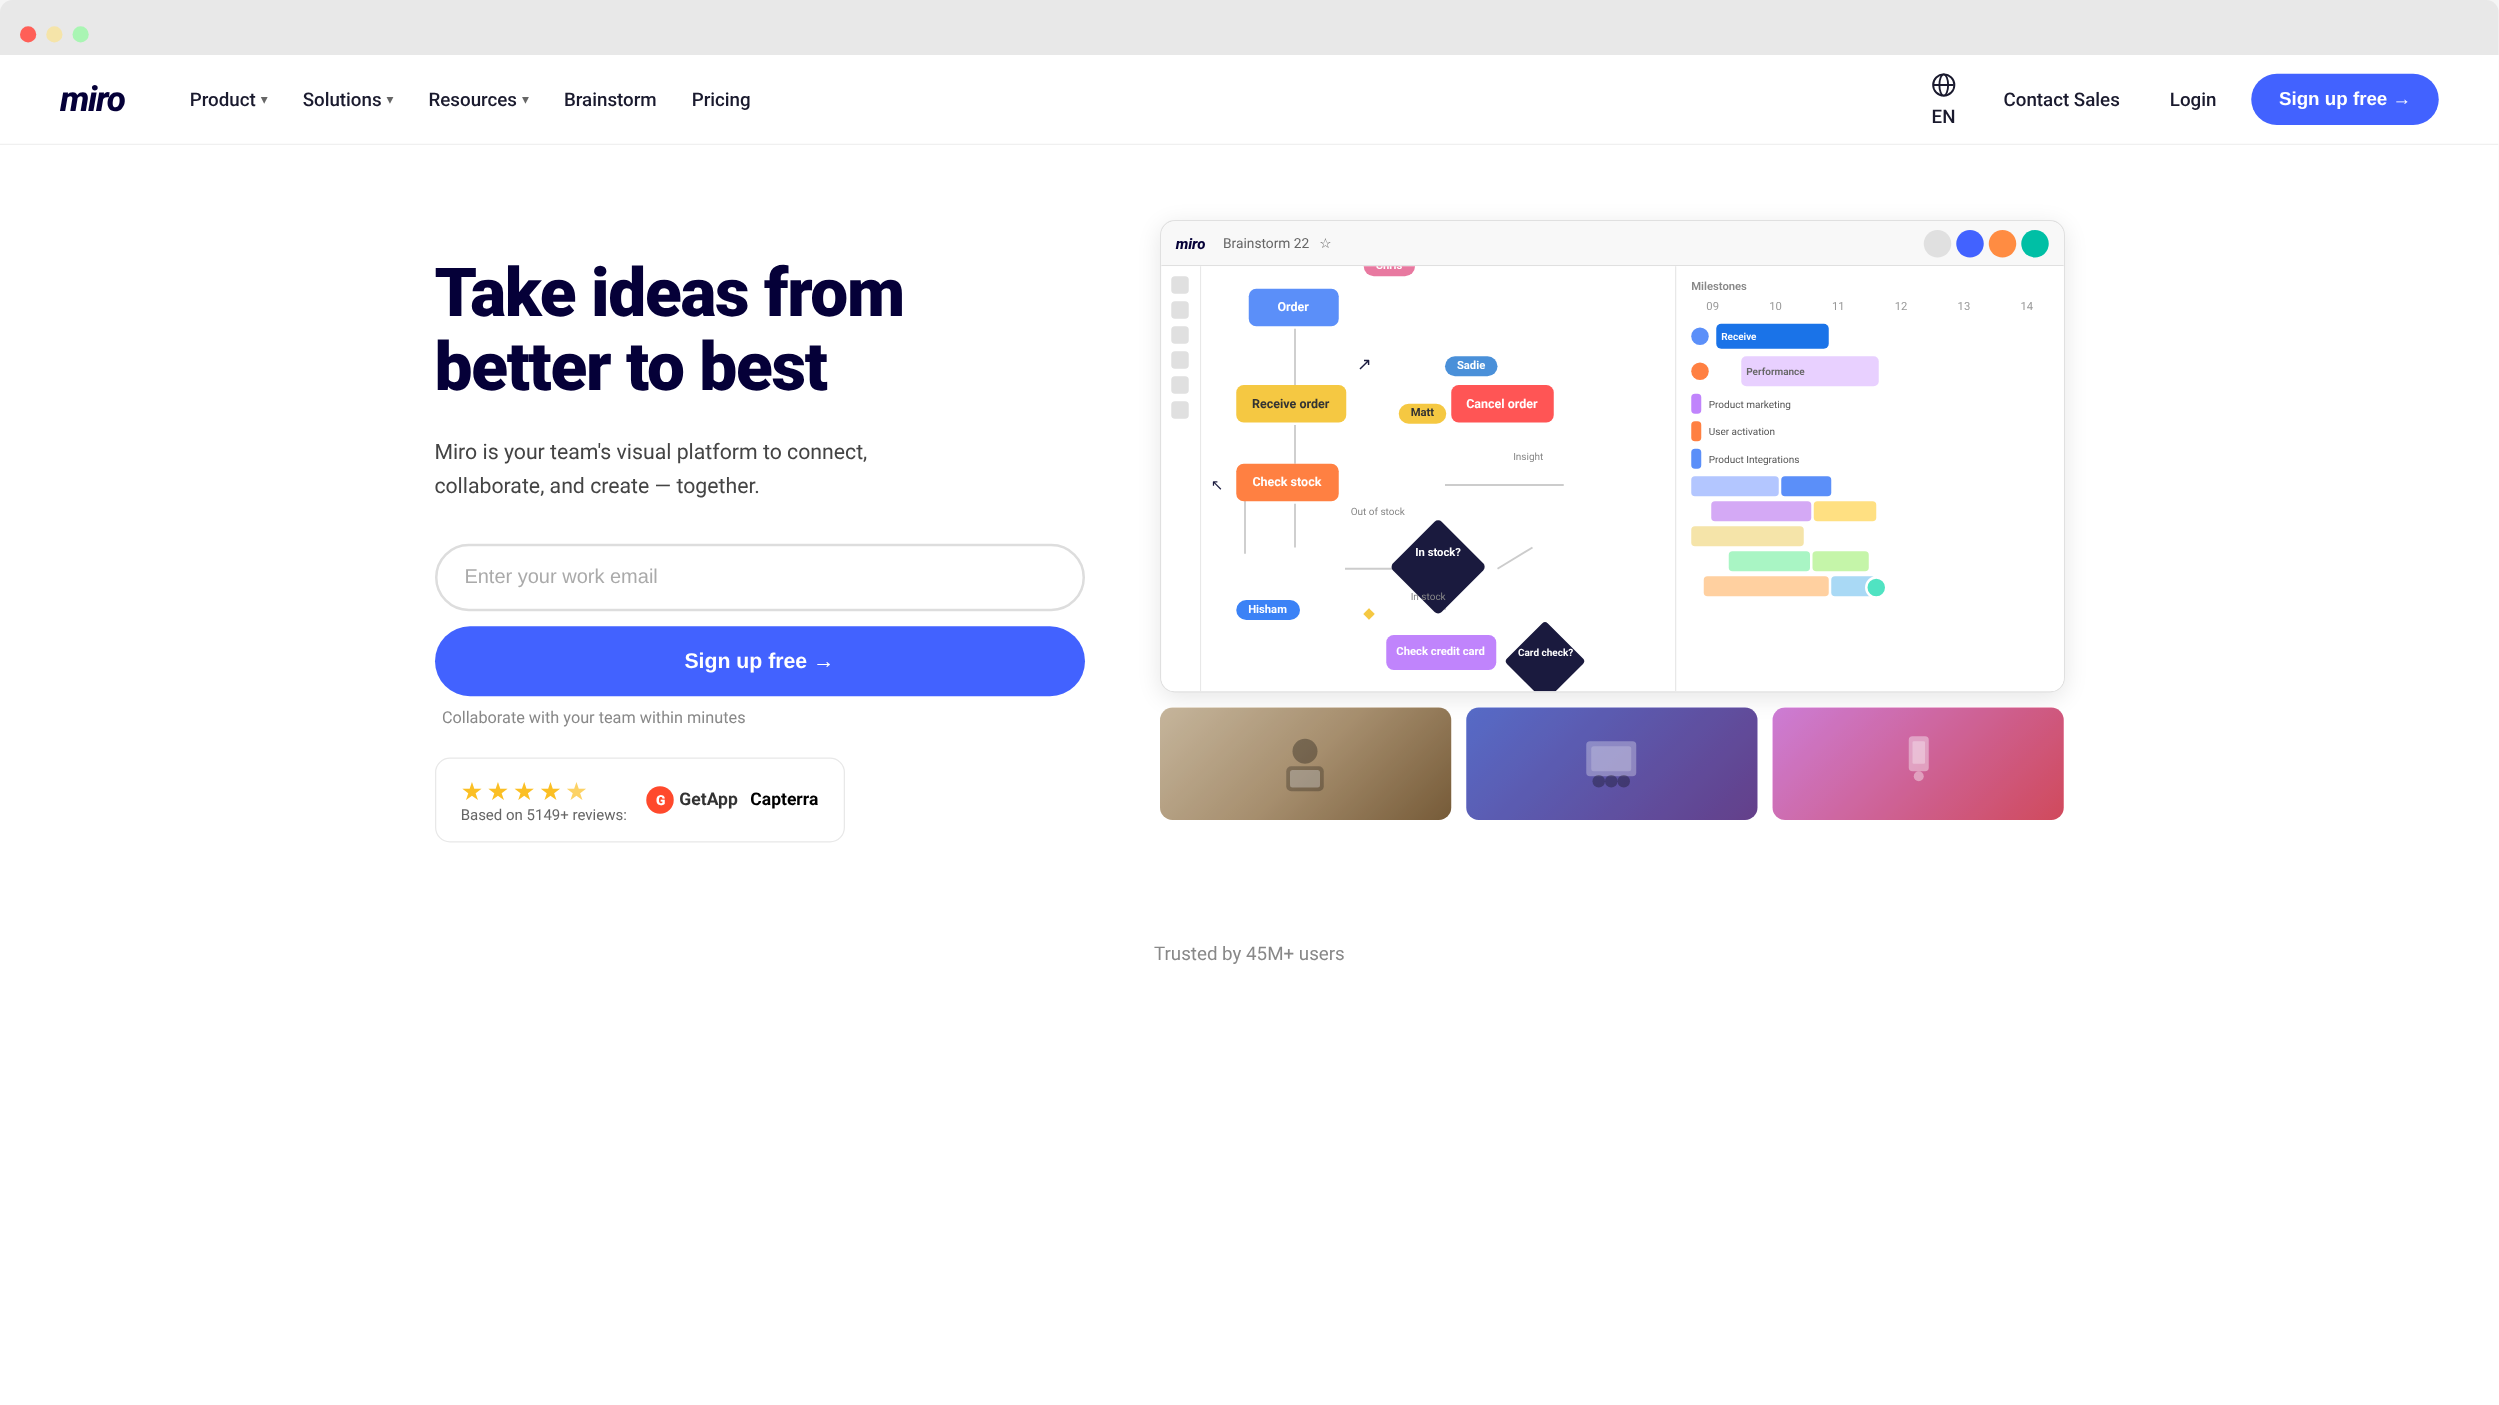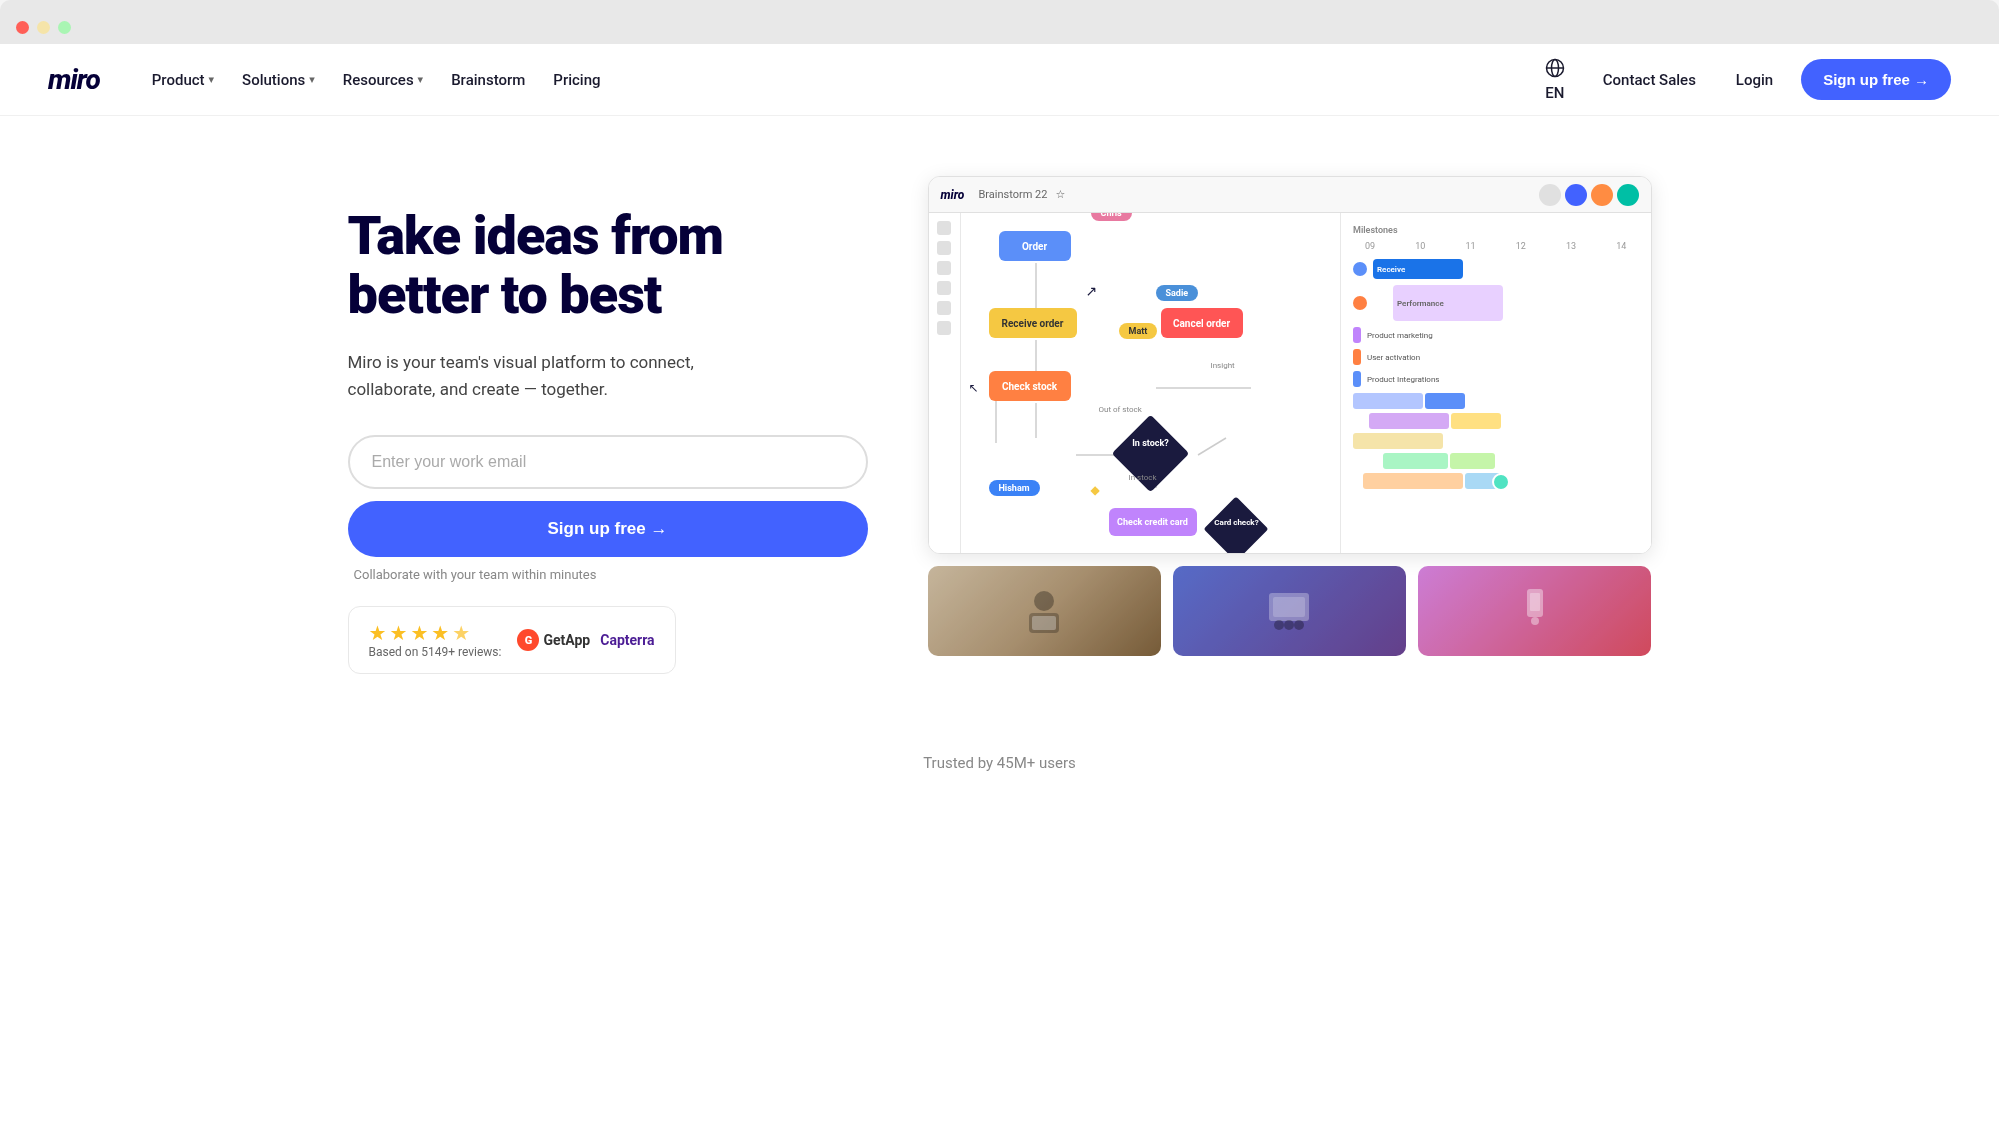--- a/index.html
+++ b/index.html
@@ -236,21 +236,21 @@
       display: flex;
       align-items: center;
       justify-content: center;
       color: white;
       font-size: 11px;
       font-weight: 900;
     }
     .capterra-text {
       font-weight: 700;
       font-size: 14px;
-      color: #4c1d95;
+      color: #000000;
     }
 
     
     .hero-right {
       flex: 1;
       display: flex;
       flex-direction: column;
       gap: 12px;
     }
 
@@ -544,21 +544,21 @@
               <div style="position:absolute; top:295px; left:148px; background:#c084fc; color:#fff; border-radius:6px; width:88px; height:28px; display:flex; align-items:center; justify-content:center; font-size:9px; font-weight:700; text-align:center;">Check credit card</div>
 
               <div style="position:absolute; top:293px; left:252px; width:46px; height:46px; background:#1a1a3e; transform:rotate(45deg); border-radius:3px;"></div>
               <div style="position:absolute; top:305px; left:247px; width:58px; text-align:center; font-size:8px; font-weight:700; color:#fff; z-index:2;">Card check?</div>
 
               <div style="position:absolute; top:-8px; left:130px; background:#e879a0; border-radius:50px; padding:3px 10px; font-size:9px; font-weight:700; color:#fff;">Chris</div>
               <div style="position:absolute; top:72px; left:195px; background:#4a90d9; border-radius:50px; padding:3px 10px; font-size:9px; font-weight:700; color:#fff;">Sadie</div>
               <div style="position:absolute; top:110px; left:158px; background:#f5c842; color:#333; border-radius:50px; padding:3px 10px; font-size:9px; font-weight:700;">Matt</div>
               <div style="position:absolute; top:267px; left:28px; background:#3b82f6; border-radius:50px; padding:3px 10px; font-size:9px; font-weight:700; color:#fff;">Hisham</div>
 
-              <div style="position:absolute; top:192px; left:138px; font-size:8px; color:#888;">Out of stock</div>
+              <div style="position:absolute; top:192px; left:120px; font-size:8px; color:#888;">Out of stock</div>
               <div style="position:absolute; top:260px; left:168px; font-size:8px; color:#888;">In stock</div>
               <div style="position:absolute; top:148px; left:250px; font-size:8px; color:#888;">Insight</div>
 
               <div style="position:absolute; top:70px; left:125px; color:#1a1a3e; font-size:14px;">↗</div>
               <div style="position:absolute; top:168px; left:8px; color:#1a1a3e; font-size:12px;">↖</div>
               <div style="position:absolute; top:270px; left:130px; color:#f5c842; font-size:12px;">◆</div>
             </div>
 
             <div class="timeline-area">
               <div style="font-size:9px; color:#888; margin-bottom:6px; font-weight:600;">Milestones</div>
@@ -573,21 +573,21 @@
 
               <div class="timeline-row">
                 <div style="width:14px; height:14px; border-radius:50%; background:#5b8ff9; flex-shrink:0;"></div>
                 <div style="background:#1a73e8; border-radius:4px; height:20px; flex:1; max-width:90px; display:flex; align-items:center; padding:0 4px;">
                   <span style="font-size:8px; color:#fff; font-weight:600;">Receive</span>
                 </div>
               </div>
 
               <div class="timeline-row">
                 <div style="width:14px; height:14px; border-radius:50%; background:#ff8042; flex-shrink:0;"></div>
-                <div style="background:#e8d0ff; border-radius:4px; height:36px; flex:1; max-width:110px; display:flex; align-items:center; padding:0 4px; margin-left:20px;">
+                <div style="background:#e8d0ff; border-radius:4px; height:24px; flex:1; max-width:110px; display:flex; align-items:center; padding:0 4px; margin-left:20px;">
                   <span style="font-size:8px; color:#666; font-weight:600;">Performance</span>
                 </div>
               </div>
 
               <div class="timeline-row">
                 <div style="background:#c084fc; border-radius:3px; height:16px; width:8px; flex-shrink:0;"></div>
                 <div style="font-size:8px; color:#555; width:90px; flex-shrink:0;">Product marketing</div>
               </div>
 
               <div class="timeline-row">

